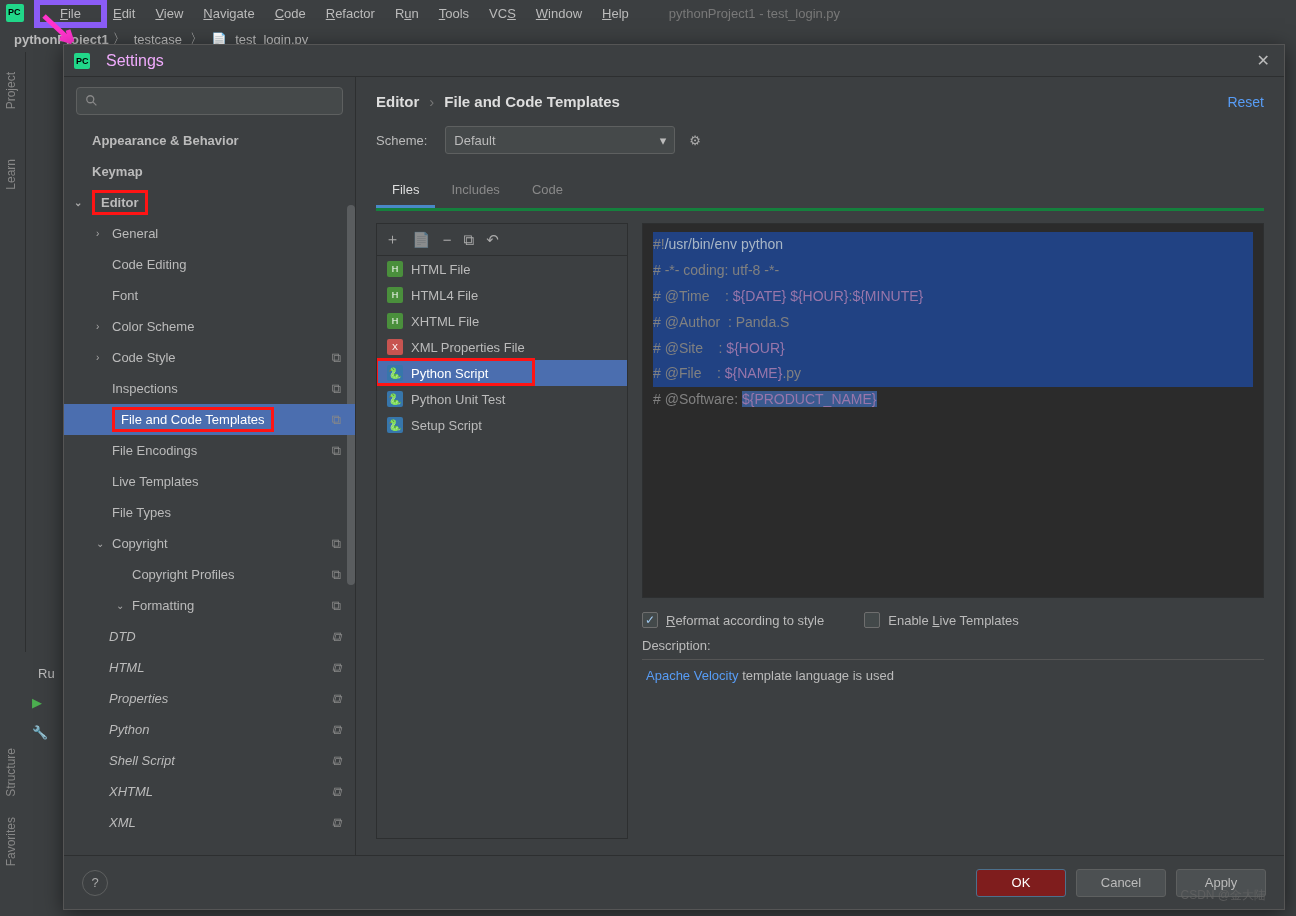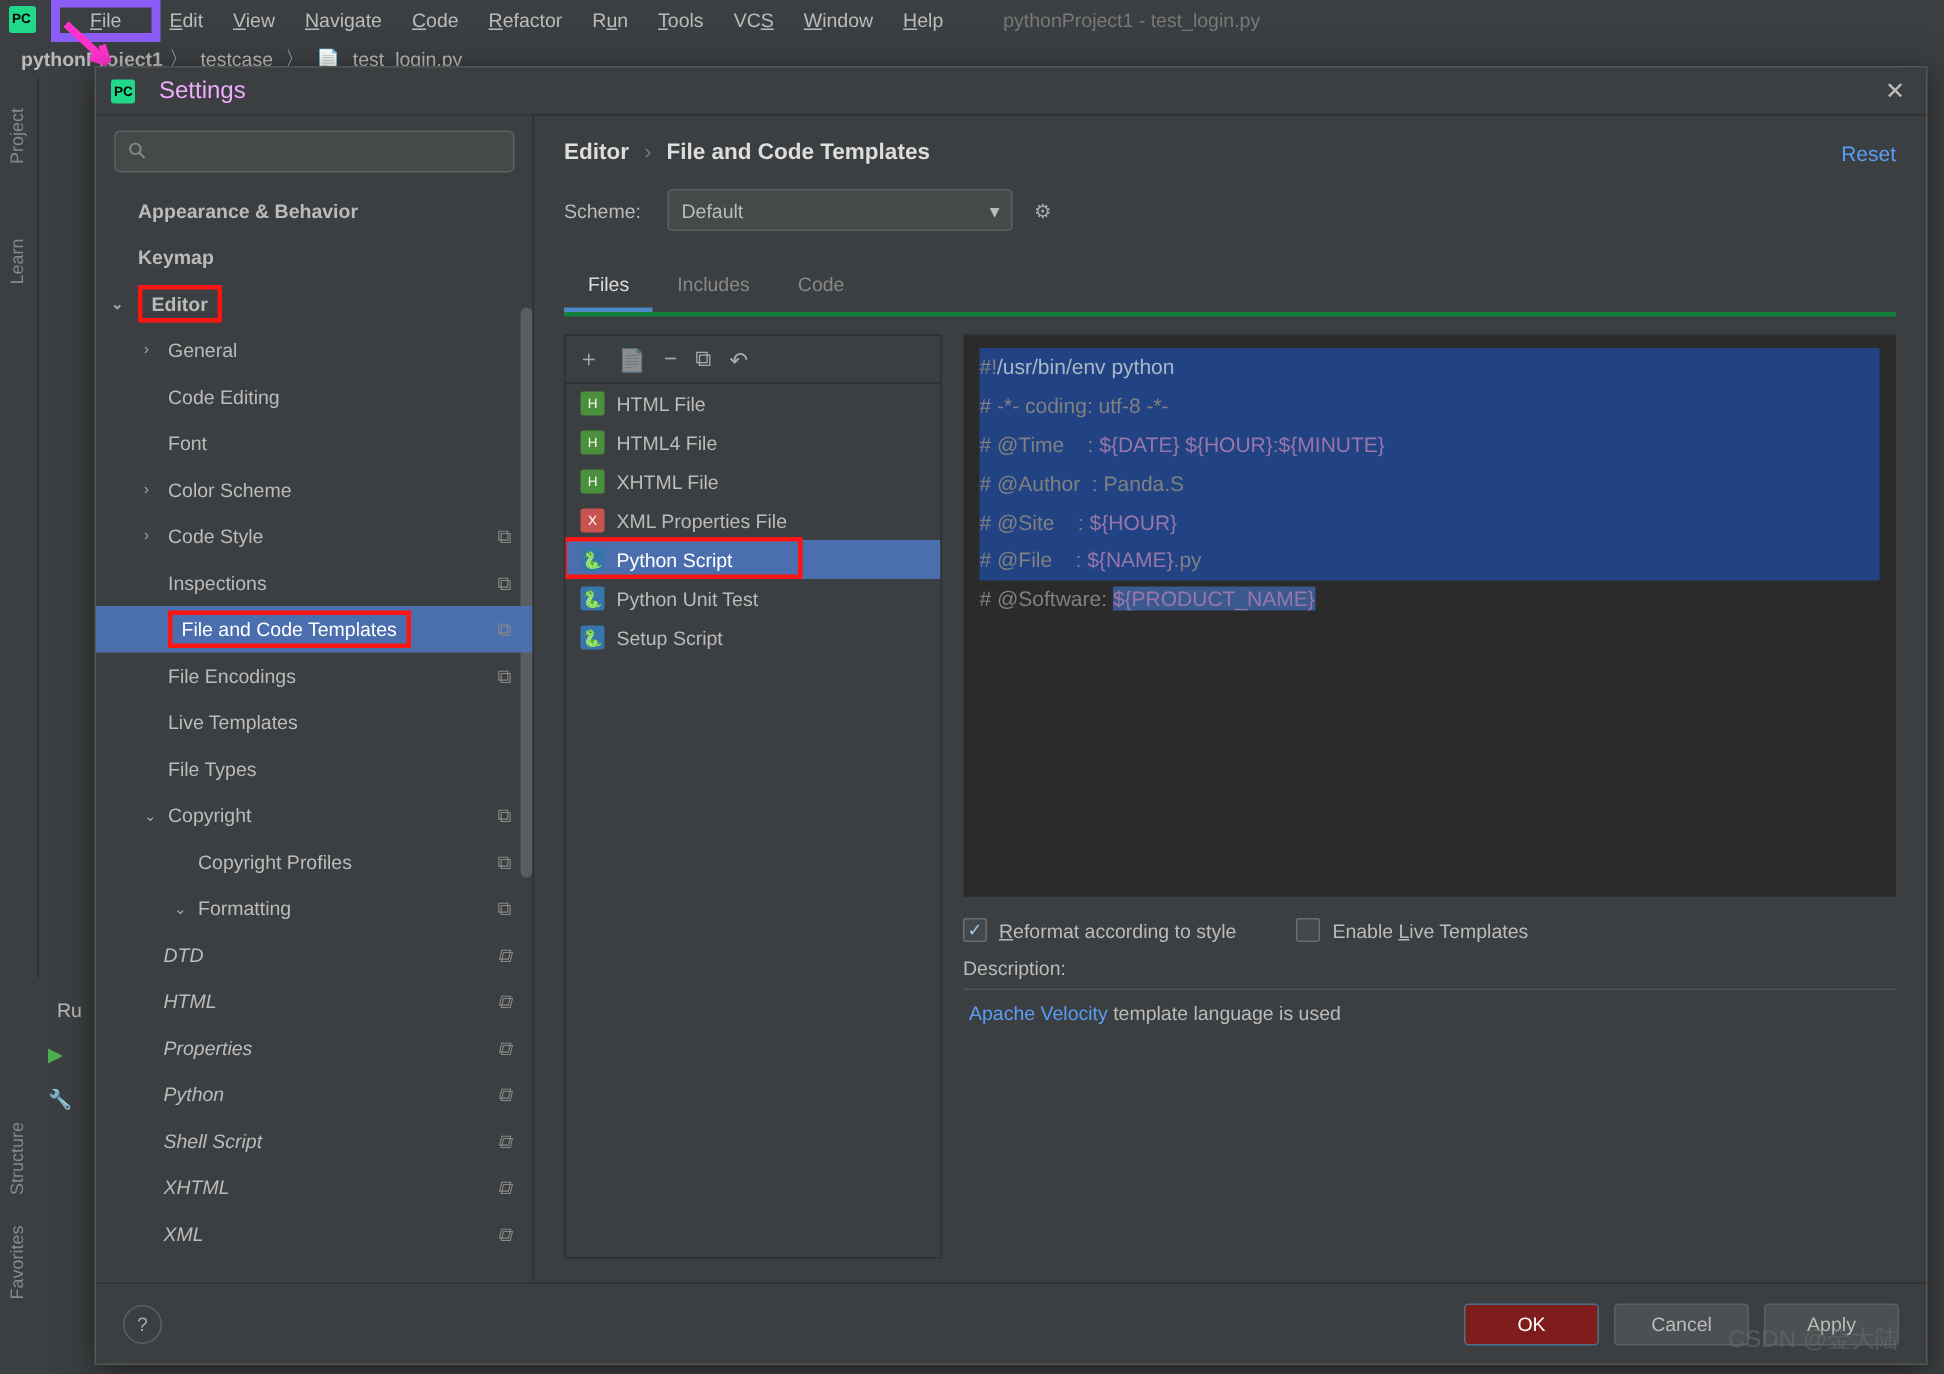--- a/index.html
+++ b/index.html
@@ -78,21 +78,21 @@
 .chk-box { width:16px; height:16px; border:1px solid #6e6e6e; background:#43494a; border-radius:2px; display:flex; align-items:center; justify-content:center; color:#a0c8ef; font-size:12px; }
 .desc-label { color:#bbb; margin-bottom:6px; }
 .desc-box { border-top:1px solid #555; padding:8px 4px; color:#bbb; height:180px; }
 .desc-box a { color:#589df6; text-decoration:none; }
 
 .dlg-footer { height:54px; border-top:1px solid #2d2f30; display:flex; align-items:center; padding:0 18px; }
 .help-btn { width:26px; height:26px; border:1px solid #5e6060; border-radius:13px; display:flex; align-items:center; justify-content:center; color:#aaa; cursor:pointer; }
 .btn { width:90px; height:28px; display:flex; align-items:center; justify-content:center; border-radius:3px; cursor:pointer; margin-left:10px; }
 .btn-primary { background:#7f1d1d; border:1px solid #4c708c; color:#fff; }
 .btn-default { background:#4c5052; border:1px solid #5e6060; color:#bbb; }
-.watermark { position:absolute; right:30px; bottom:12px; color:#666; font-size:16px; opacity:0.7; }
+.watermark { position:absolute; right:30px; bottom:12px; color:#666; font-size:12px; opacity:0.7; }
 .scroll-thumb { position:absolute; right:0; top:80px; width:8px; height:380px; background:#5a5d5f; border-radius:4px; }
 </style>
 </head>
 <body>
 
 <div class="main-window">
   <div class="menu-bar">
     <div class="pc-icon"></div>
     <span class="menu-item file-red-box"><u>F</u>ile</span>
     <span class="menu-item"><u>E</u>dit</span>

